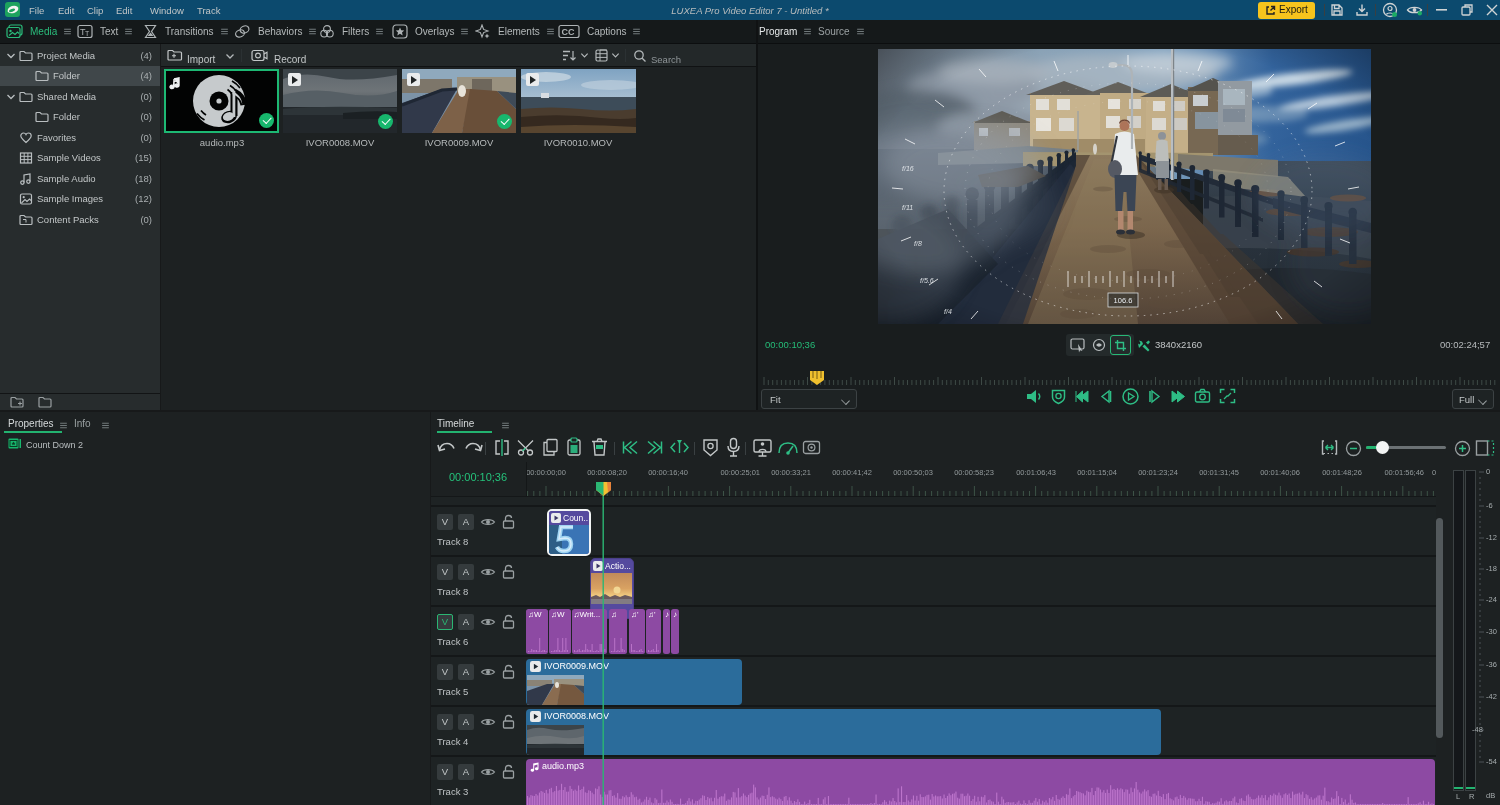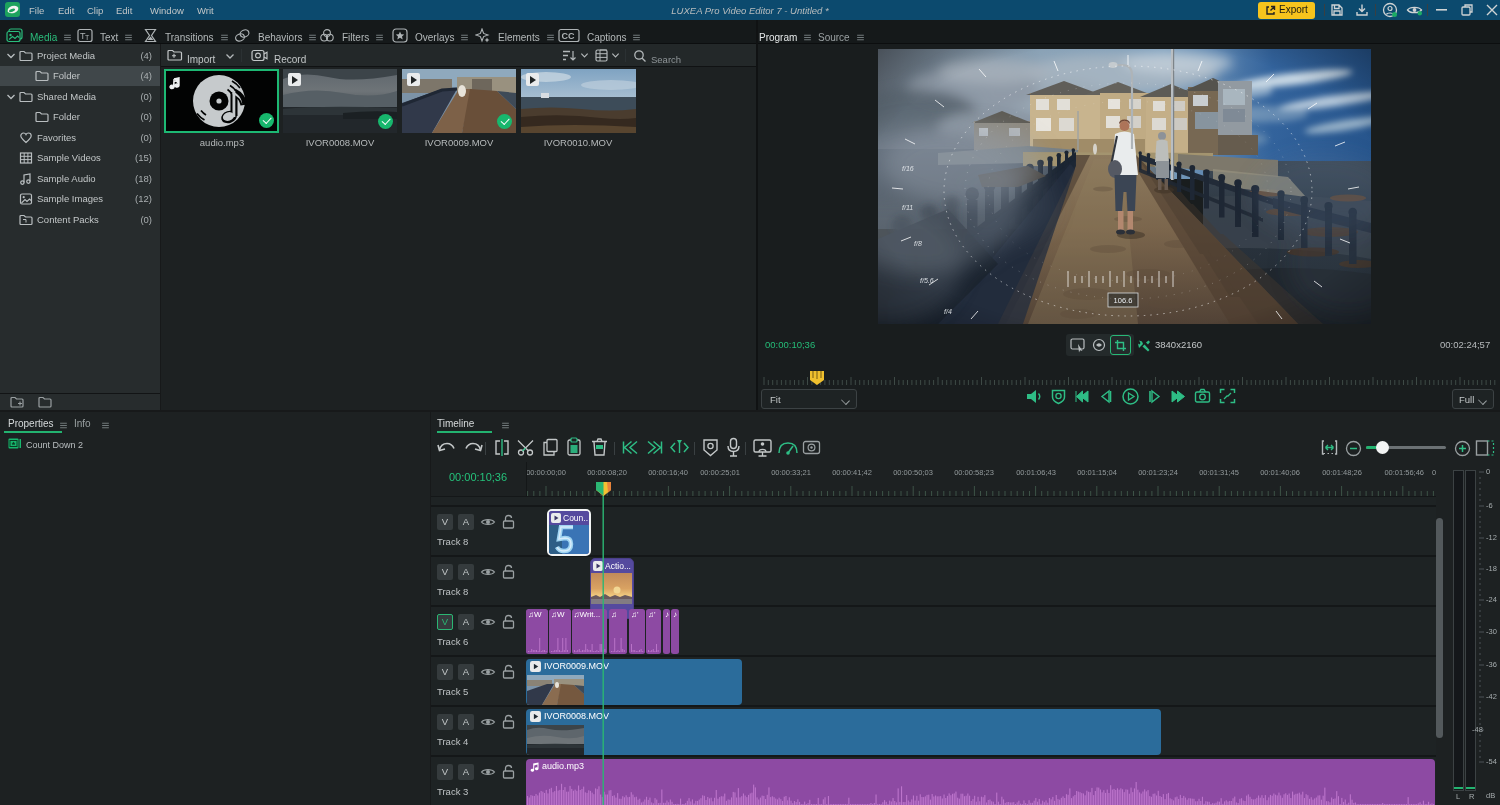--- a/index.html
+++ b/index.html
@@ -14,21 +14,21 @@
   #title { position:absolute; top:5px; left:600px; width:300px; text-align:center;
     font-size:9.5px; color:#b9bdbe;font-style:italic; }
   #exportbtn { position:absolute; left:1258px; top:2px; width:57px; height:17px;
     background:#f6c41d; border-radius:3px; color:#1d1d12; font-size:10px;
     text-align:left; line-height:16px; }
   .tdiv { position:absolute; top:4px; width:1px; height:12px; background:#3a3f41; }
 
   #tabbar { left:0; top:20px; width:1500px; height:24px; background:#15191a;
     border-bottom:1px solid #0c0e0f; }
   .tab { position:absolute; top:0; height:23px; font-size:10px; color:#b4b9ba;
-    display:flex; align-items:flex-end; white-space:nowrap; }
+    display:flex; align-items:center; white-space:nowrap; }
   .ham { color:#70787a; margin-left:7px; font-size:11px; line-height:1;
     letter-spacing:0; transform:scaleX(1.25) scaleY(1.25); display:inline-block;}
   .tab.active { color:#2abd7c; }
   .tab .ic { margin-right:7px; display:inline-flex; }
   .tabunderline { position:absolute; height:2px; background:#23b370; top:41px; }
   .vsep { position:absolute; top:26px; width:1px; height:12px; background:#2b3133; }
 
   #sidebar { left:0; top:44px; width:160px; height:349px; background:#272c2d; }
   .srow { position:absolute; left:0; width:160px; height:20px; font-size:9.5px;
     color:#c3c7c8; line-height:20px; }
@@ -85,21 +85,21 @@
   <svg style="position:absolute;left:5px;top:2px" width="15" height="15">
     <rect x="0" y="0" width="15" height="15" rx="3" fill="#1da35e"></rect>
     <ellipse cx="8" cy="7.5" rx="5.5" ry="3.6" fill="#f2f4f2" transform="rotate(-18 8 7.5)"></ellipse>
     <ellipse cx="7" cy="8" rx="3.2" ry="1.5" fill="#1da35e" transform="rotate(-18 8 8)"></ellipse>
   </svg>
   <div class="menu" style="left:29px">File</div>
   <div class="menu" style="left:58px">Edit</div>
   <div class="menu" style="left:87px">Clip</div>
   <div class="menu" style="left:116px">Edit</div>
   <div class="menu" style="left:150px">Window</div>
-  <div class="menu" style="left:197px">Writ</div>
+  <div class="menu" style="left:197px">Track</div>
   <div id="title">LUXEA Pro Video Editor 7 - Untitled *</div>
   <div id="exportbtn"><svg style="position:absolute;left:7px;top:3px" width="11" height="11" viewBox="0 0 11 11">
           <path d="M4 2 H2 V9 H9 V7" fill="none" stroke="#222" stroke-width="1.4"></path>
           <path d="M6 1.5 H9.5 V5 M9.5 1.5 L5.5 5.5" fill="none" stroke="#222" stroke-width="1.4"></path>
         </svg><span style="margin-left:21px">Export</span></div>
   <div class="tdiv" style="left:1324px"></div>
   <svg style="position:absolute;left:1330px;top:3px" width="14" height="14" viewBox="0 0 14 14">
         <path d="M2 2 H9 L12 5 V12 H2 Z M4.5 2 V5.5 H9 V2.5 M4 12 V8 H10 V12" fill="none" stroke="#cfd3d4" stroke-width="1.3"></path>
       </svg>
   <svg style="position:absolute;left:1355px;top:3px" width="14" height="14" viewBox="0 0 14 14">
@@ -1100,21 +1100,21 @@
         <rect x="1.5" y="2" width="11" height="14" fill="none" stroke="#9aa0a2" stroke-width="1.4"></rect>
         <path d="M12.5 2 H18.5 V16 H12.5" fill="none" stroke="#2ebd85" stroke-width="1.2" stroke-dasharray="2,2"></path>
       </svg>
 
   
   <div style="position:absolute;left:18px;top:59px;font-size:11px;color:#25c27b">00:00:10;36</div>
   <div id="rulerarea" style="position:absolute;left:96px;top:50px;width:909px;height:35px;overflow:hidden">
     <div class="rlabel" style="left:-11px;top:6px;width:60px;text-align:center">00:00:00;00</div>
         <div class="rlabel" style="left:50px;top:6px;width:60px;text-align:center">00:00:08;20</div>
         <div class="rlabel" style="left:111px;top:6px;width:60px;text-align:center">00:00:16;40</div>
-        <div class="rlabel" style="left:163px;top:6px;width:60px;text-align:center">00:00:25;01</div>
+        <div class="rlabel" style="left:173px;top:6px;width:60px;text-align:right">00:00:25;01</div>
         <div class="rlabel" style="left:234px;top:6px;width:60px;text-align:center">00:00:33;21</div>
         <div class="rlabel" style="left:295px;top:6px;width:60px;text-align:center">00:00:41;42</div>
         <div class="rlabel" style="left:356px;top:6px;width:60px;text-align:center">00:00:50;03</div>
         <div class="rlabel" style="left:417px;top:6px;width:60px;text-align:center">00:00:58;23</div>
         <div class="rlabel" style="left:479px;top:6px;width:60px;text-align:center">00:01:06;43</div>
         <div class="rlabel" style="left:540px;top:6px;width:60px;text-align:center">00:01:15;04</div>
         <div class="rlabel" style="left:601px;top:6px;width:60px;text-align:center">00:01:23;24</div>
         <div class="rlabel" style="left:662px;top:6px;width:60px;text-align:center">00:01:31;45</div>
         <div class="rlabel" style="left:723px;top:6px;width:60px;text-align:center">00:01:40;06</div>
         <div class="rlabel" style="left:785px;top:6px;width:60px;text-align:center">00:01:48;26</div>

